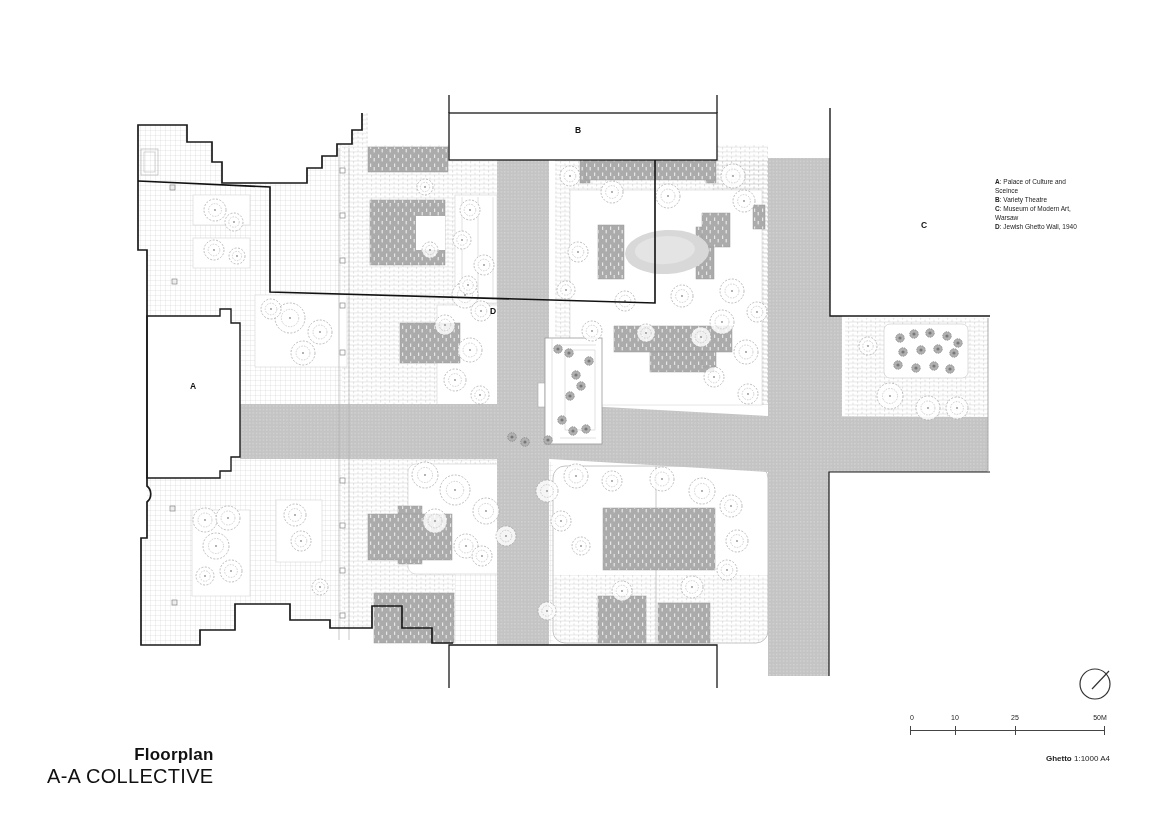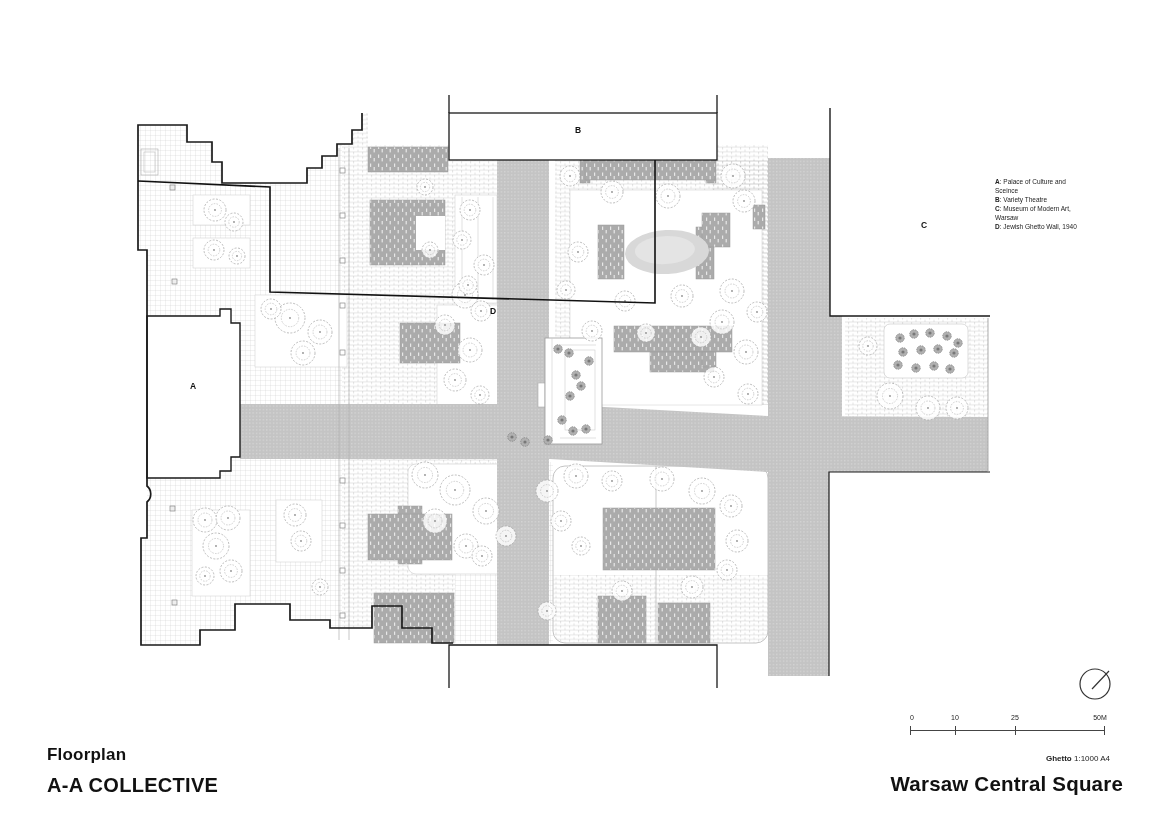--- a/index.html
+++ b/index.html
@@ -3,23 +3,23 @@
 <meta charset="utf-8">
 <style>
   html,body{margin:0;padding:0;background:#fff;}
   .page{position:relative;width:1160px;height:820px;background:#fff;overflow:hidden;
         font-family:"Liberation Sans",sans-serif;color:#111;}
   svg text{font-family:"Liberation Sans",sans-serif;}
   
   .legend{position:absolute;left:995px;top:177px;width:92px;font-size:6.5px;line-height:1.4;color:#222;}
   .legend .lk{font-weight:bold;}
   
-  .tb-left{position:absolute;left:47px;top:745px;}
+  .tb-left{position:absolute;left:47px;top:745px;text-align:right;}
   .tb-type{font-size:17px;font-weight:bold;letter-spacing:.2px;}
-  .tb-author{font-size:20px;font-weight:bold;margin-top:9px;letter-spacing:.3px;}
+  .tb-author{font-size:20px;font-weight:normal;letter-spacing:.3px;}
   
   .scale-note{position:absolute;right:50px;top:754px;font-size:8px;color:#222;}
   .scale-note b{font-weight:bold;}
   .main-title{position:absolute;right:37px;top:772px;font-size:20.5px;font-weight:bold;letter-spacing:.2px;}
   
   .sbar{position:absolute;left:910px;top:716px;width:195px;height:22px;}
   .sbar .line{position:absolute;left:0;top:14px;width:195px;height:0;border-top:1.2px solid #444;}
   .sbar .tick{position:absolute;top:10px;width:1.2px;height:9px;background:#444;}
   .sbar .tl{position:absolute;top:-2px;font-size:7px;color:#222;transform:translateX(-50%);}
 </style>
@@ -475,15 +475,14 @@
   <div class="scale-note">
     <b>Ghetto</b>
     <span>1:1000 A4</span>
   </div>
 
   <div class="tb-left">
     <div class="tb-type">Floorplan</div>
     <div class="tb-author">A-A COLLECTIVE</div>
   </div>
 
-  <div class="main-title">Warsaw Central Square</div>
 
 </div>
 
 </body></html>

